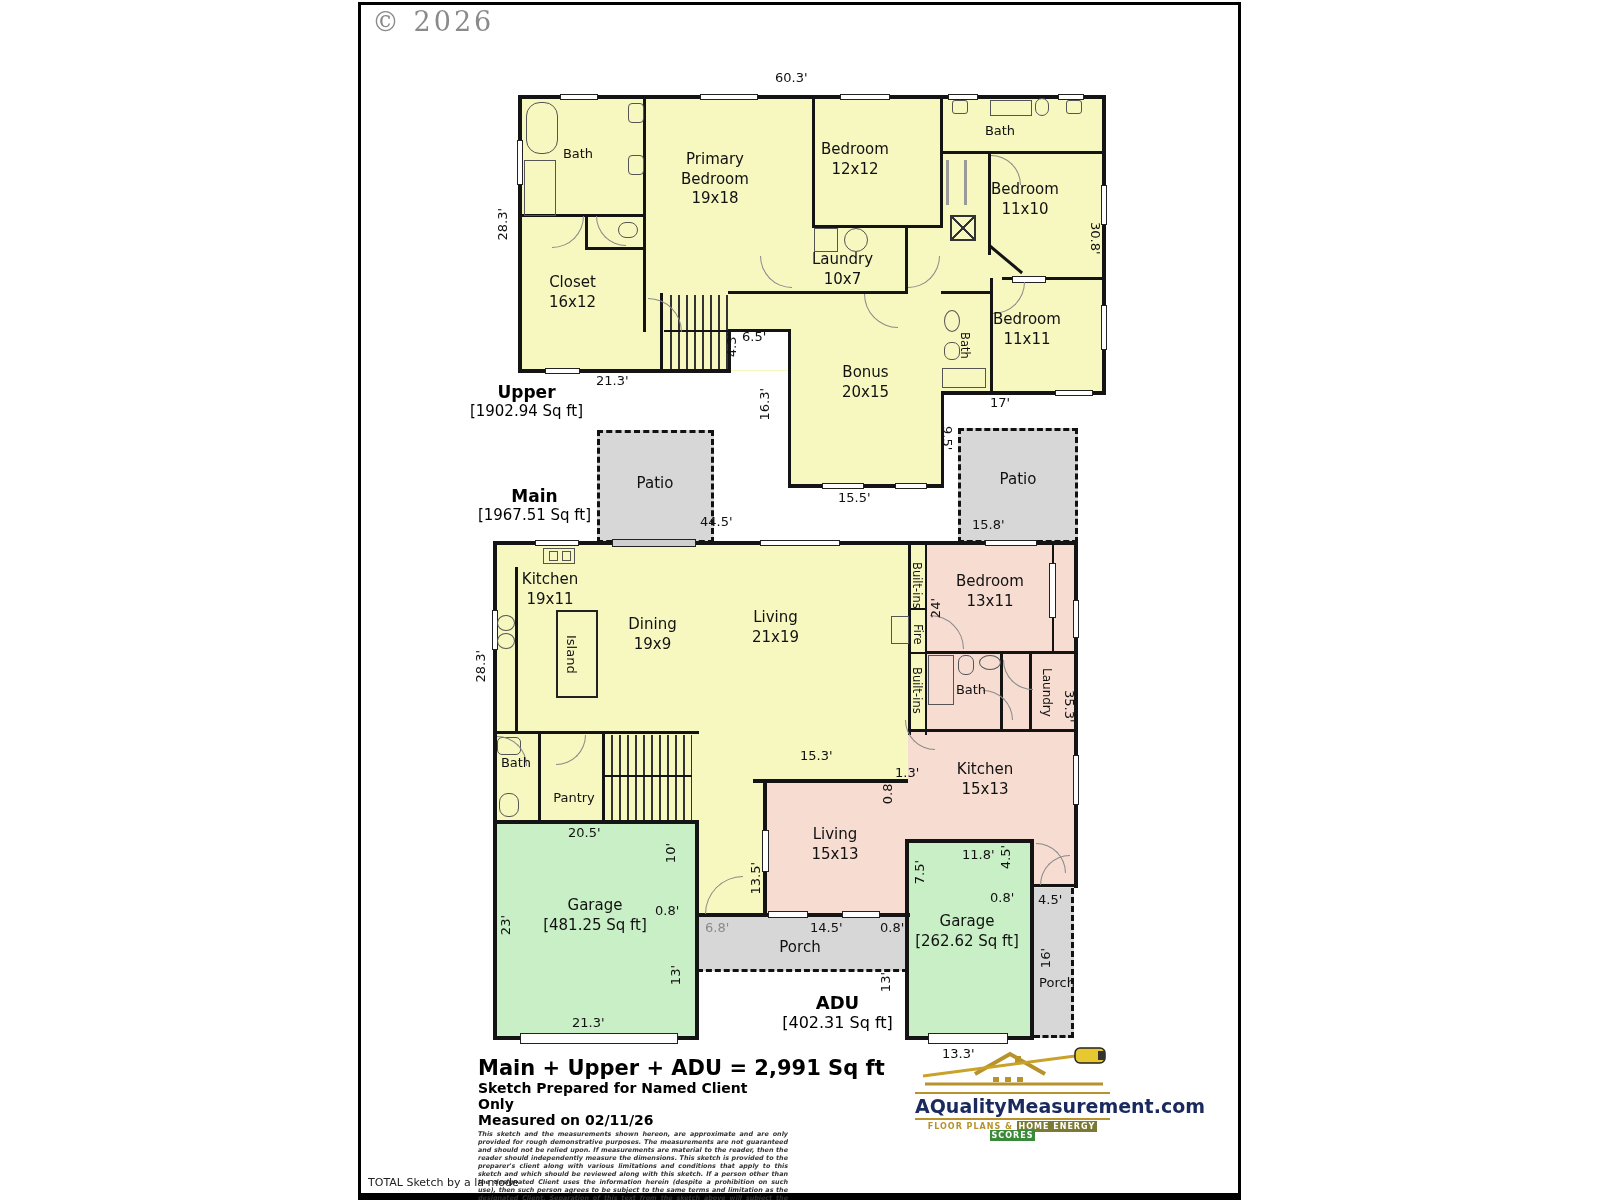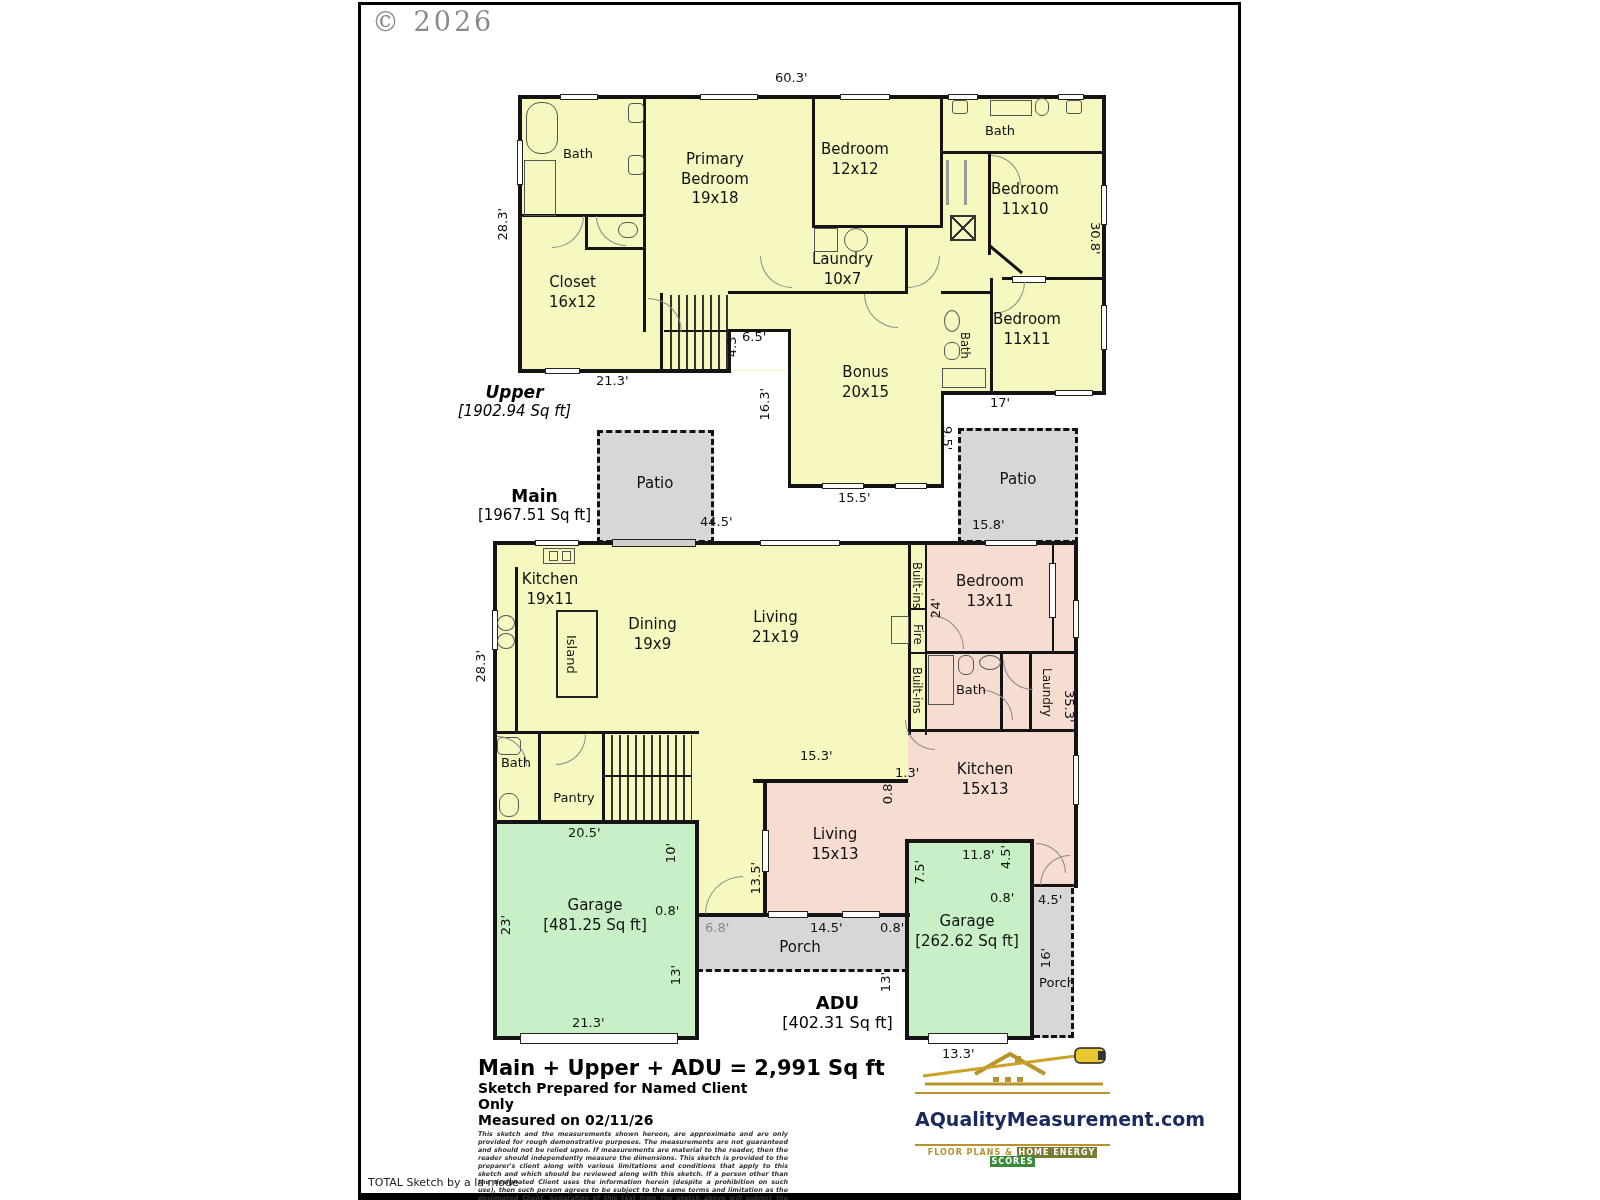--- a/index.html
+++ b/index.html
@@ -29,21 +29,21 @@
   .xbox{position:absolute;border:2px solid #333;box-sizing:border-box;
         background:linear-gradient(to top right,rgba(0,0,0,0) 47%,#333 47% 53%,rgba(0,0,0,0) 53%),
                    linear-gradient(to bottom right,rgba(0,0,0,0) 47%,#333 47% 53%,rgba(0,0,0,0) 53%);}
   .rod{position:absolute;background:#9a9a9a;}
   .summary{position:absolute;left:478px;top:1056px;width:310px;}
   .sum-total{font-size:21px;font-weight:bold;color:#000;white-space:nowrap;}
   .sum-prep{font-size:14px;font-weight:bold;color:#000;margin-top:0;}
   .sum-meas{font-size:14px;font-weight:bold;color:#000;}
   .sum-disc{font-size:6.4px;font-weight:bold;font-style:italic;color:#333;text-align:justify;line-height:1.25;margin-top:2px;}
   .brand{position:absolute;left:915px;top:1046px;width:195px;text-align:center;}
-  .brand-site{font-size:19px;font-weight:bold;color:#1b2a5e;border-top:2px solid #b8922a;border-bottom:2px solid #b8922a;padding:14px 0;white-space:nowrap;}
+  .brand-site{font-size:19px;font-weight:bold;color:#1b2a5e;border-top:2px solid #b8922a;border-bottom:2px solid #b8922a;padding:1px 0;white-space:nowrap;}
   .brand-tag{margin-top:2px;font-size:8px;letter-spacing:1px;}
   .tag-gold{color:#b8922a;font-weight:bold;text-transform:uppercase;}
   .tag-box1{background:#7a7a33;color:#fff;font-weight:bold;text-transform:uppercase;padding:1px 2px;}
   .tag-box2{background:#3a8a3a;color:#fff;font-weight:bold;text-transform:uppercase;padding:1px 2px;}
   .footer{position:absolute;left:368px;top:1176px;font-size:11px;color:#222;}
   .flabel{position:absolute;text-align:center;width:165px;}
   .flabel .fname{font-size:17px;font-weight:bold;color:#000;}
   .flabel .fsq{font-size:15px;color:#000;}
 </style>
 </head>
@@ -254,21 +254,21 @@
 15x13</div>
   <div class="room" style="left:785px;top:825px;width:100px;">Living
 15x13</div>
   <div class="room" style="left:765px;top:938px;width:70px;">Porch</div>
   <div class="room" style="left:530px;top:896px;width:130px;">Garage
 [481.25 Sq ft]</div>
   <div class="room" style="left:902px;top:912px;width:130px;">Garage
 [262.62 Sq ft]</div>
   <div class="room sm" style="left:1035px;top:975px;width:44px;">Porch</div>
 
-  <div class="flabel" style="left:432px;top:382px;font-style:italic;">
+  <div class="flabel" style="left:444px;top:382px;">
     <div class="fname">Upper</div>
     <div class="fsq">[1902.94 Sq ft]</div>
   </div>
   <div class="flabel" style="left:452px;top:486px;">
     <div class="fname">Main</div>
     <div class="fsq">[1967.51 Sq ft]</div>
   </div>
   <div class="flabel" style="left:755px;top:992px;">
     <div class="fname" style="font-size:18px;">ADU</div>
     <div class="fsq" style="font-size:16px;">[402.31 Sq ft]</div>

